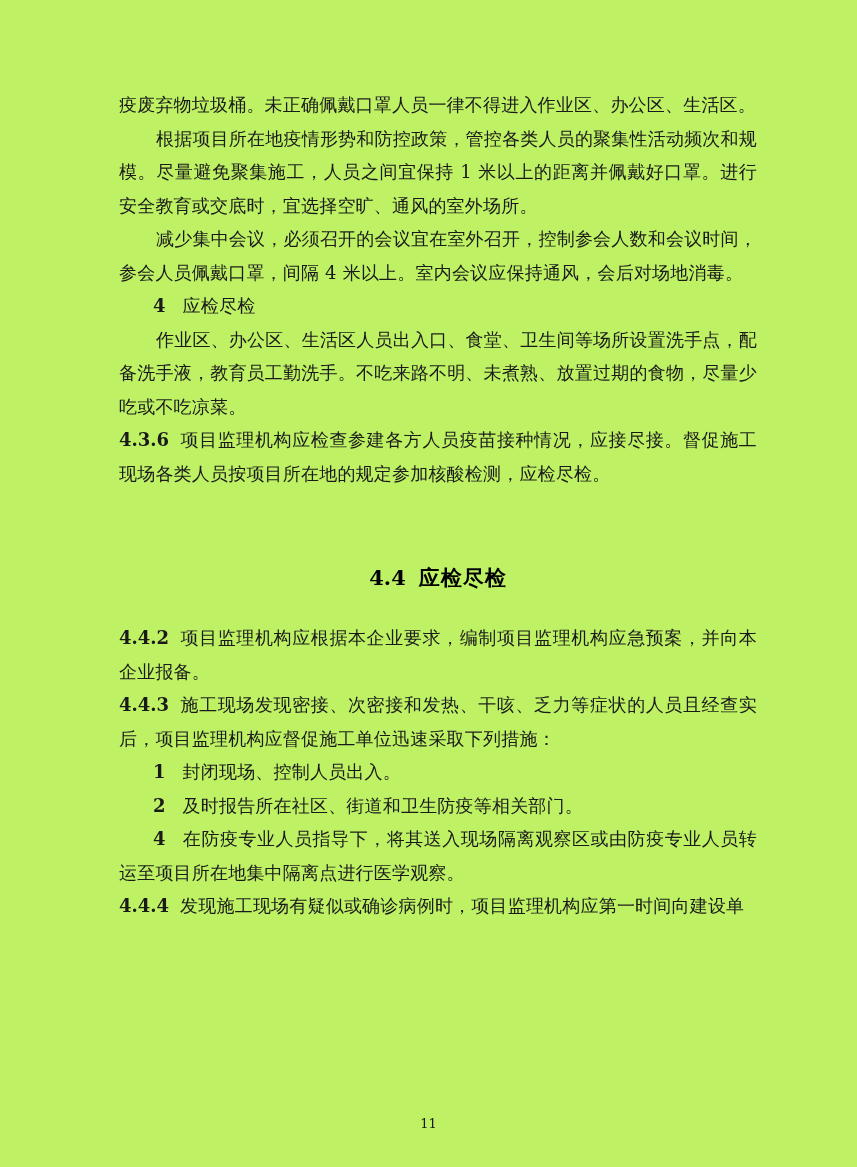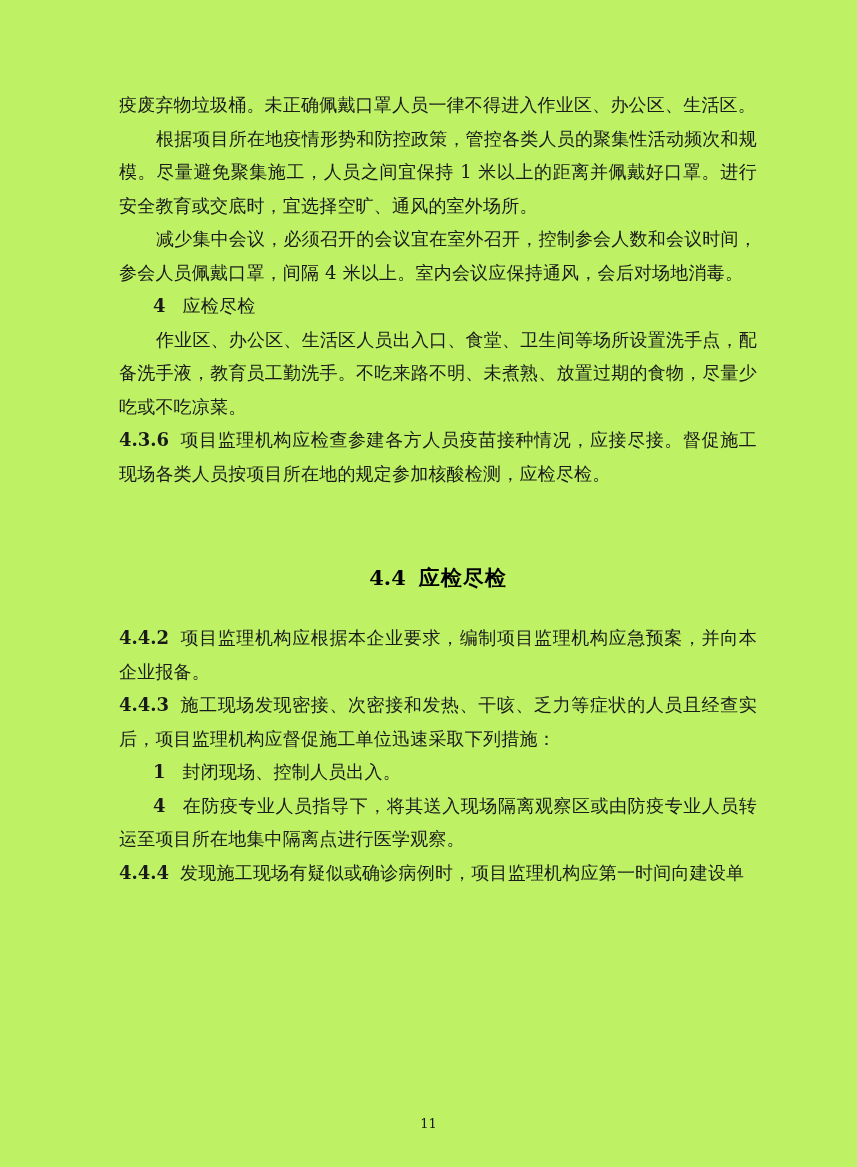--- a/index.html
+++ b/index.html
@@ -84,20 +84,21 @@
 
     <h2 class="heading"><span class="hnum">4.4</span><span class="htxt">应检尽检</span></h2>
 
 
     <p class="para clause"><b class="num">4.4.2</b><span>项目监理机构应根据本企业要求，编制项目监理机构应急预案，并向本企业报备。</span></p>
 
     <p class="para clause"><b class="num">4.4.3</b><span>施工现场发现密接、次密接和发热、干咳、乏力等症状的人员且经查实后，项目监理机构应督促施工单位迅速采取下列措施：</span></p>
 
     <p class="para item"><b class="num">1</b><span>封闭现场、控制人员出入。</span></p>
 
+    <p class="para item"><b class="num">2</b><span>及时报告所在社区、街道和卫生防疫等相关部门。</span></p>
 
 
     <p class="para item"><b class="num">4</b><span>在防疫专业人员指导下，将其送入现场隔离观察区或由防疫专业人员转运至项目所在地集中隔离点进行医学观察。</span></p>
 
     <p class="para clause"><b class="num">4.4.4</b><span>发现施工现场有疑似或确诊病例时，项目监理机构应第一时间向建设单</span></p>
 
   </div>
 
   <div class="footer">
     <span>11</span>

